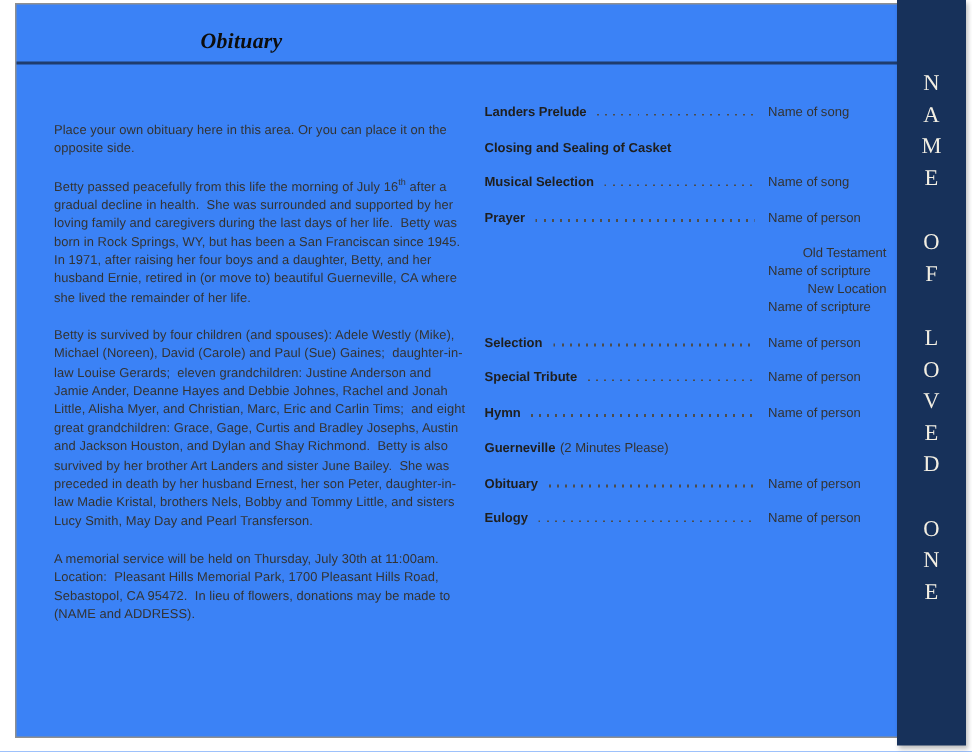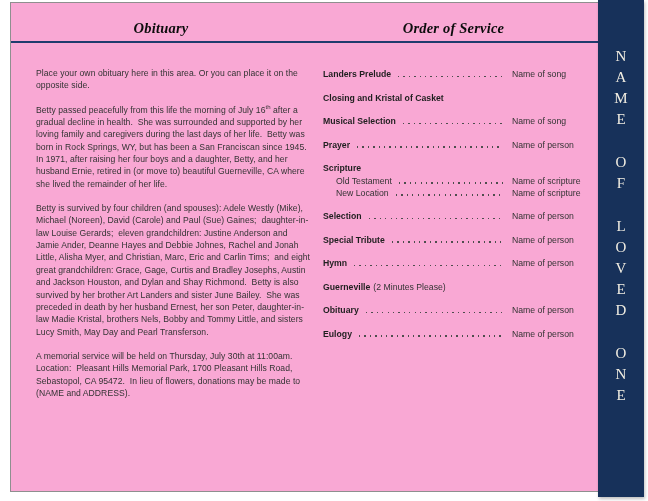--- a/index.html
+++ b/index.html
@@ -16,21 +16,21 @@
     width: 648px; height: 501px;
     position: relative;
     background: #ffffff;
     font-family: "Liberation Sans", sans-serif;
     overflow: hidden;
   }
   .card {
     position: absolute;
     left: 10px; top: 2px;
     width: 630px; height: 490px;
-    background: #f9a8d4;
+    background: #3b82f6;
     border: 1px solid var(--border);
   }
   .page-header {
     position: absolute;
     top: 0; left: 0; right: 0;
     height: 40px;
     border-bottom: 2px solid var(--rule);
   }
   .title {
     position: absolute;
@@ -46,21 +46,21 @@
   .title-left  { left: 0;     width: 300px; }
   .title-right { left: 295px; width: 295px; }
 
   
   .obituary-col {
     position: absolute;
     left: 25px; top: 64px;
     width: 277px;
   }
   .obituary-col p {
-    margin: 0 0 12px 0;
+    margin: 13px 0 12px 0;
     font-size: 8.6px;
     line-height: 12.35px;
     color: var(--ink);
     white-space: pre-wrap;
     letter-spacing: 0.05px;
   }
   .obituary-col p sup { font-size: 6px; line-height: 0; }
 
   
   .service-col {
@@ -93,21 +93,21 @@
   }
   .service-value {
     flex: none;
     width: 79px;
     font-size: 8.7px;
     color: var(--ink);
     white-space: nowrap;
     line-height: 10px;
   }
   .sub-rows { margin-top: 2.5px; }
-  .sub-rows .service-row { padding-left: 13px; margin-bottom: 2px; }
+  .sub-rows .service-row { padding-left: 13px; margin-bottom: 2px; flex-direction: column; }
   .sub-rows .service-label { font-weight: normal; color: var(--ink); }
 
   
   .sidebar {
     position: absolute;
     left: 598px; top: 0;
     width: 46px; height: 497px;
     background: var(--navy);
     box-shadow: 1px 2px 3px rgba(0,0,0,0.25);
   }
@@ -126,61 +126,57 @@
     text-align: center;
   }
   .word-gap { height: 22px; }
 </style>
 </head>
 <body>
 
 <div class="card">
   <div class="page-header">
     <div class="title title-left">Obituary</div>
-    <div class="title title-right">Order of Service</div>
   </div>
 
   <div class="obituary-col" id="obituary-col">
       <p>Place your own obituary here in this area. Or you can place it on the opposite side.</p>
       <p>Betty passed peacefully from this life the morning of July 16<sup>th</sup> after a gradual decline in health.  She was surrounded and supported by her loving family and caregivers during the last days of her life.  Betty was born in Rock Springs, WY, but has been a San Franciscan since 1945.  In 1971, after raising her four boys and a daughter, Betty, and her husband Ernie, retired in (or move to) beautiful Guerneville, CA where she lived the remainder of her life.</p>
       <p>Betty is survived by four children (and spouses): Adele Westly (Mike), Michael (Noreen), David (Carole) and Paul (Sue) Gaines;  daughter-in-law Louise Gerards;  eleven grandchildren: Justine Anderson and Jamie Ander, Deanne Hayes and Debbie Johnes, Rachel and Jonah Little, Alisha Myer, and Christian, Marc, Eric and Carlin Tims;  and eight great grandchildren: Grace, Gage, Curtis and Bradley Josephs, Austin and Jackson Houston, and Dylan and Shay Richmond.  Betty is also survived by her brother Art Landers and sister June Bailey.  She was preceded in death by her husband Ernest, her son Peter, daughter-in-law Madie Kristal, brothers Nels, Bobby and Tommy Little, and sisters Lucy Smith, May Day and Pearl Transferson.</p>
       <p>A memorial service will be held on Thursday, July 30th at 11:00am.  Location:  Pleasant Hills Memorial Park, 1700 Pleasant Hills Road, Sebastopol, CA 95472.  In lieu of flowers, donations may be made to (NAME and ADDRESS).</p>
     </div>
 
   <div class="service-col" id="service-col">
       <div class="service-item">
         <div class="service-row">
           <span class="service-label">Landers Prelude</span>
           <span class="leader"></span>
           <span class="service-value">Name of song</span>
         </div>
       </div>
       <div class="service-item">
         <div class="service-row">
-          <span class="service-label">Closing and Kristal of Casket</span>
+          <span class="service-label">Closing and Sealing of Casket</span>
         </div>
       </div>
       <div class="service-item">
         <div class="service-row">
           <span class="service-label">Musical Selection</span>
           <span class="leader"></span>
           <span class="service-value">Name of song</span>
         </div>
       </div>
       <div class="service-item">
         <div class="service-row">
           <span class="service-label">Prayer</span>
           <span class="leader"></span>
           <span class="service-value">Name of person</span>
         </div>
       </div>
       <div class="service-item">
-        <div class="service-row">
-          <span class="service-label">Scripture</span>
-        </div>
         <div class="sub-rows">
           <div class="service-row">
             <span class="service-label">Old Testament</span>
             <span class="leader"></span>
             <span class="service-value">Name of scripture</span>
           </div>
           <div class="service-row">
             <span class="service-label">New Location</span>
             <span class="leader"></span>
             <span class="service-value">Name of scripture</span>

